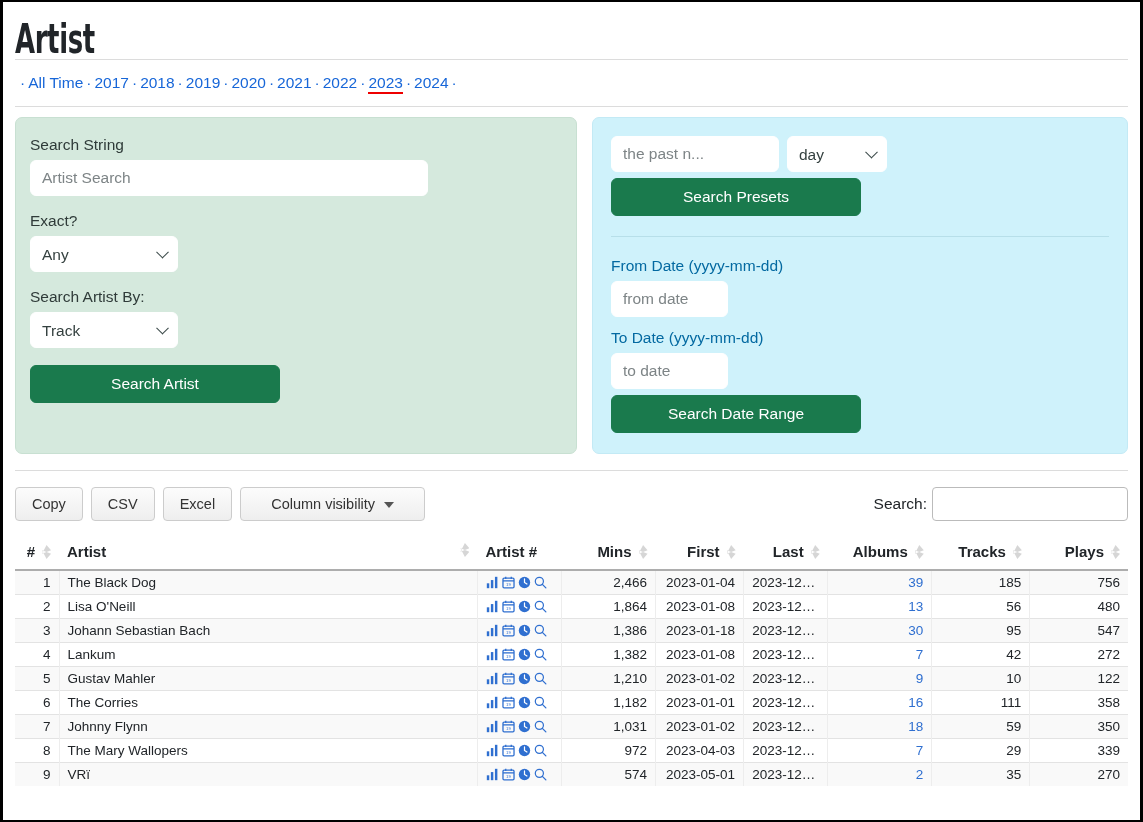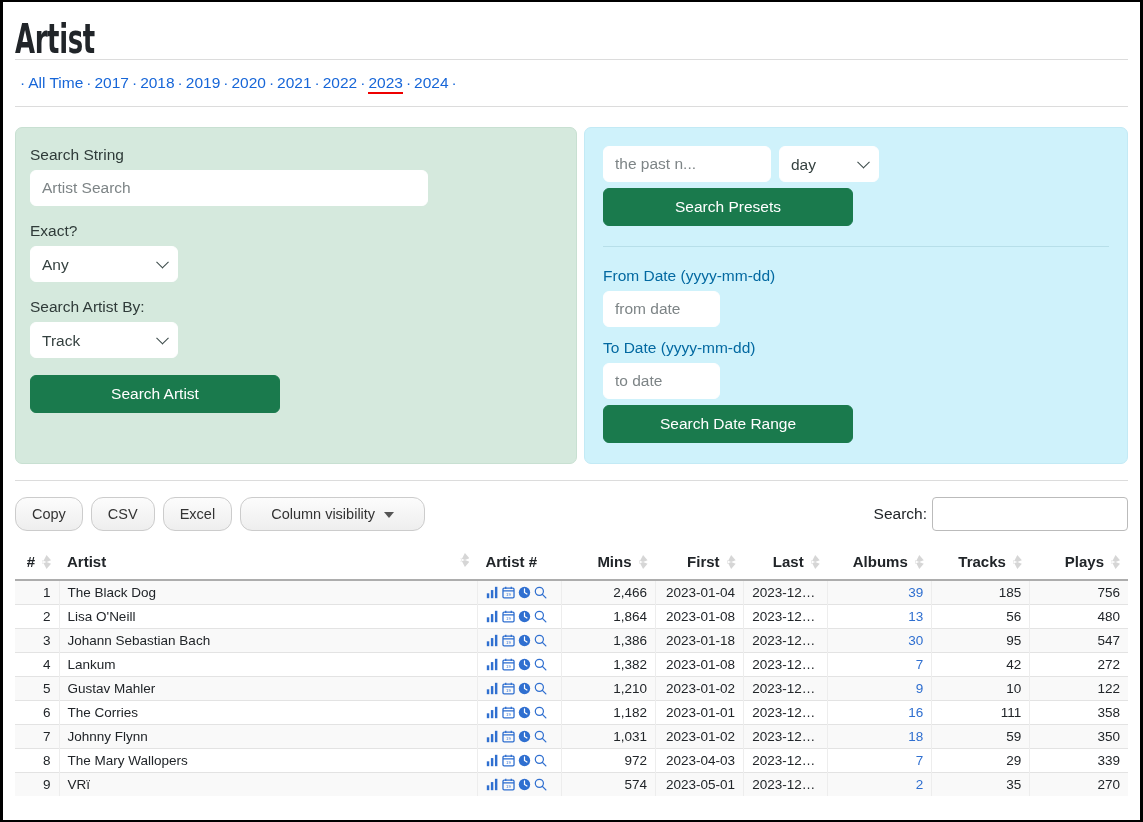--- a/index.html
+++ b/index.html
@@ -53,22 +53,22 @@
     cursor: pointer;
   }
   .yearnav a.current {
     border-bottom: 2px solid #ee0000;
     padding-bottom: 1px;
   }
 
   
   .panels {
     display: flex;
-    gap: 4px;
-    margin-top: 20px;
+    gap: 12px;
+    margin-top: 10px;
   }
   .panel-left {
     width: 562px;
     background: #d5e9dd;
     border-radius: 7px;
     border: 1px solid #c8e0d2;
     padding: 18px 14px 20px 14px;
     min-height: 327px;
   }
   .panel-right {
@@ -162,21 +162,21 @@
     display:flex; align-items:center; justify-content:space-between;
     margin-top: 16px;
   }
   .dtbuttons { display:flex; gap:8px; }
   .dtbtn {
     font-family:"Liberation Sans", sans-serif;
     font-size: 14.5px;
     color:#333;
     background: linear-gradient(#fcfcfc,#eeeeee);
     border:1px solid #cccccc;
-    border-radius:12px;
+    border-radius:4px;
     padding: 8px 16px;
     cursor:pointer;
     white-space:nowrap;
   }
   .dtbtn.wide { padding: 8px 30px; }
   .caret {
     display:inline-block; margin-left:9px;
     width:0;height:0;
     border-left:5px solid transparent;
     border-right:5px solid transparent;

